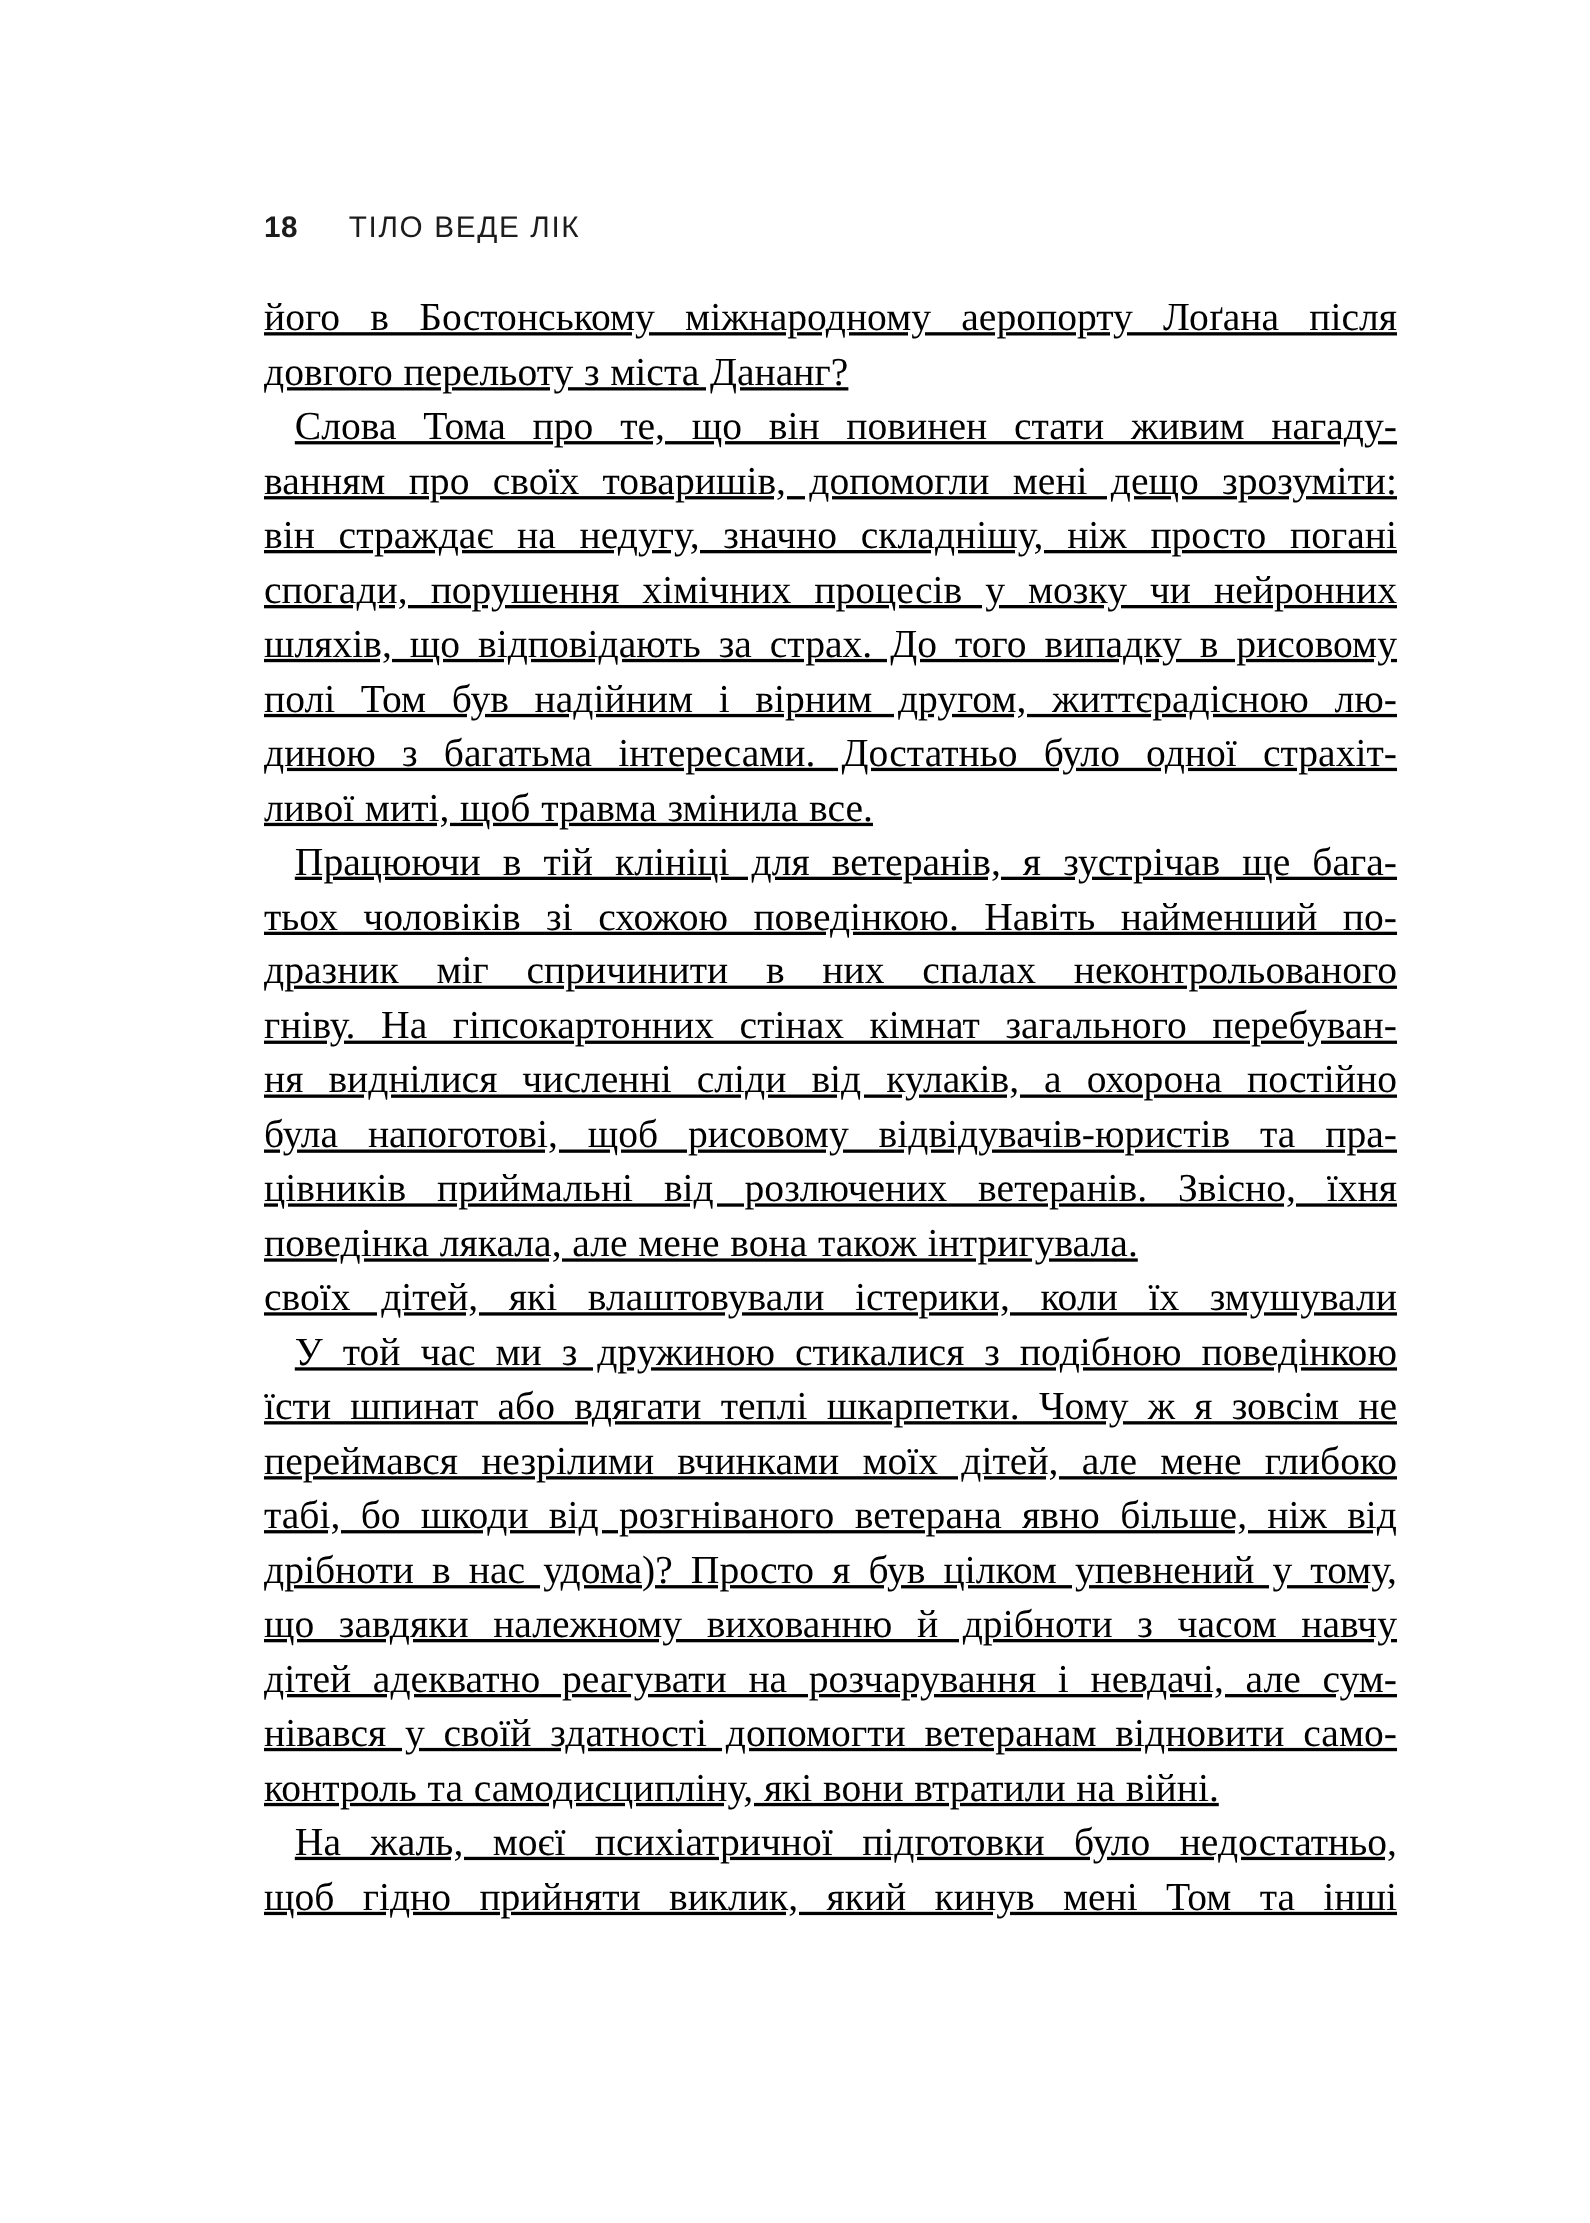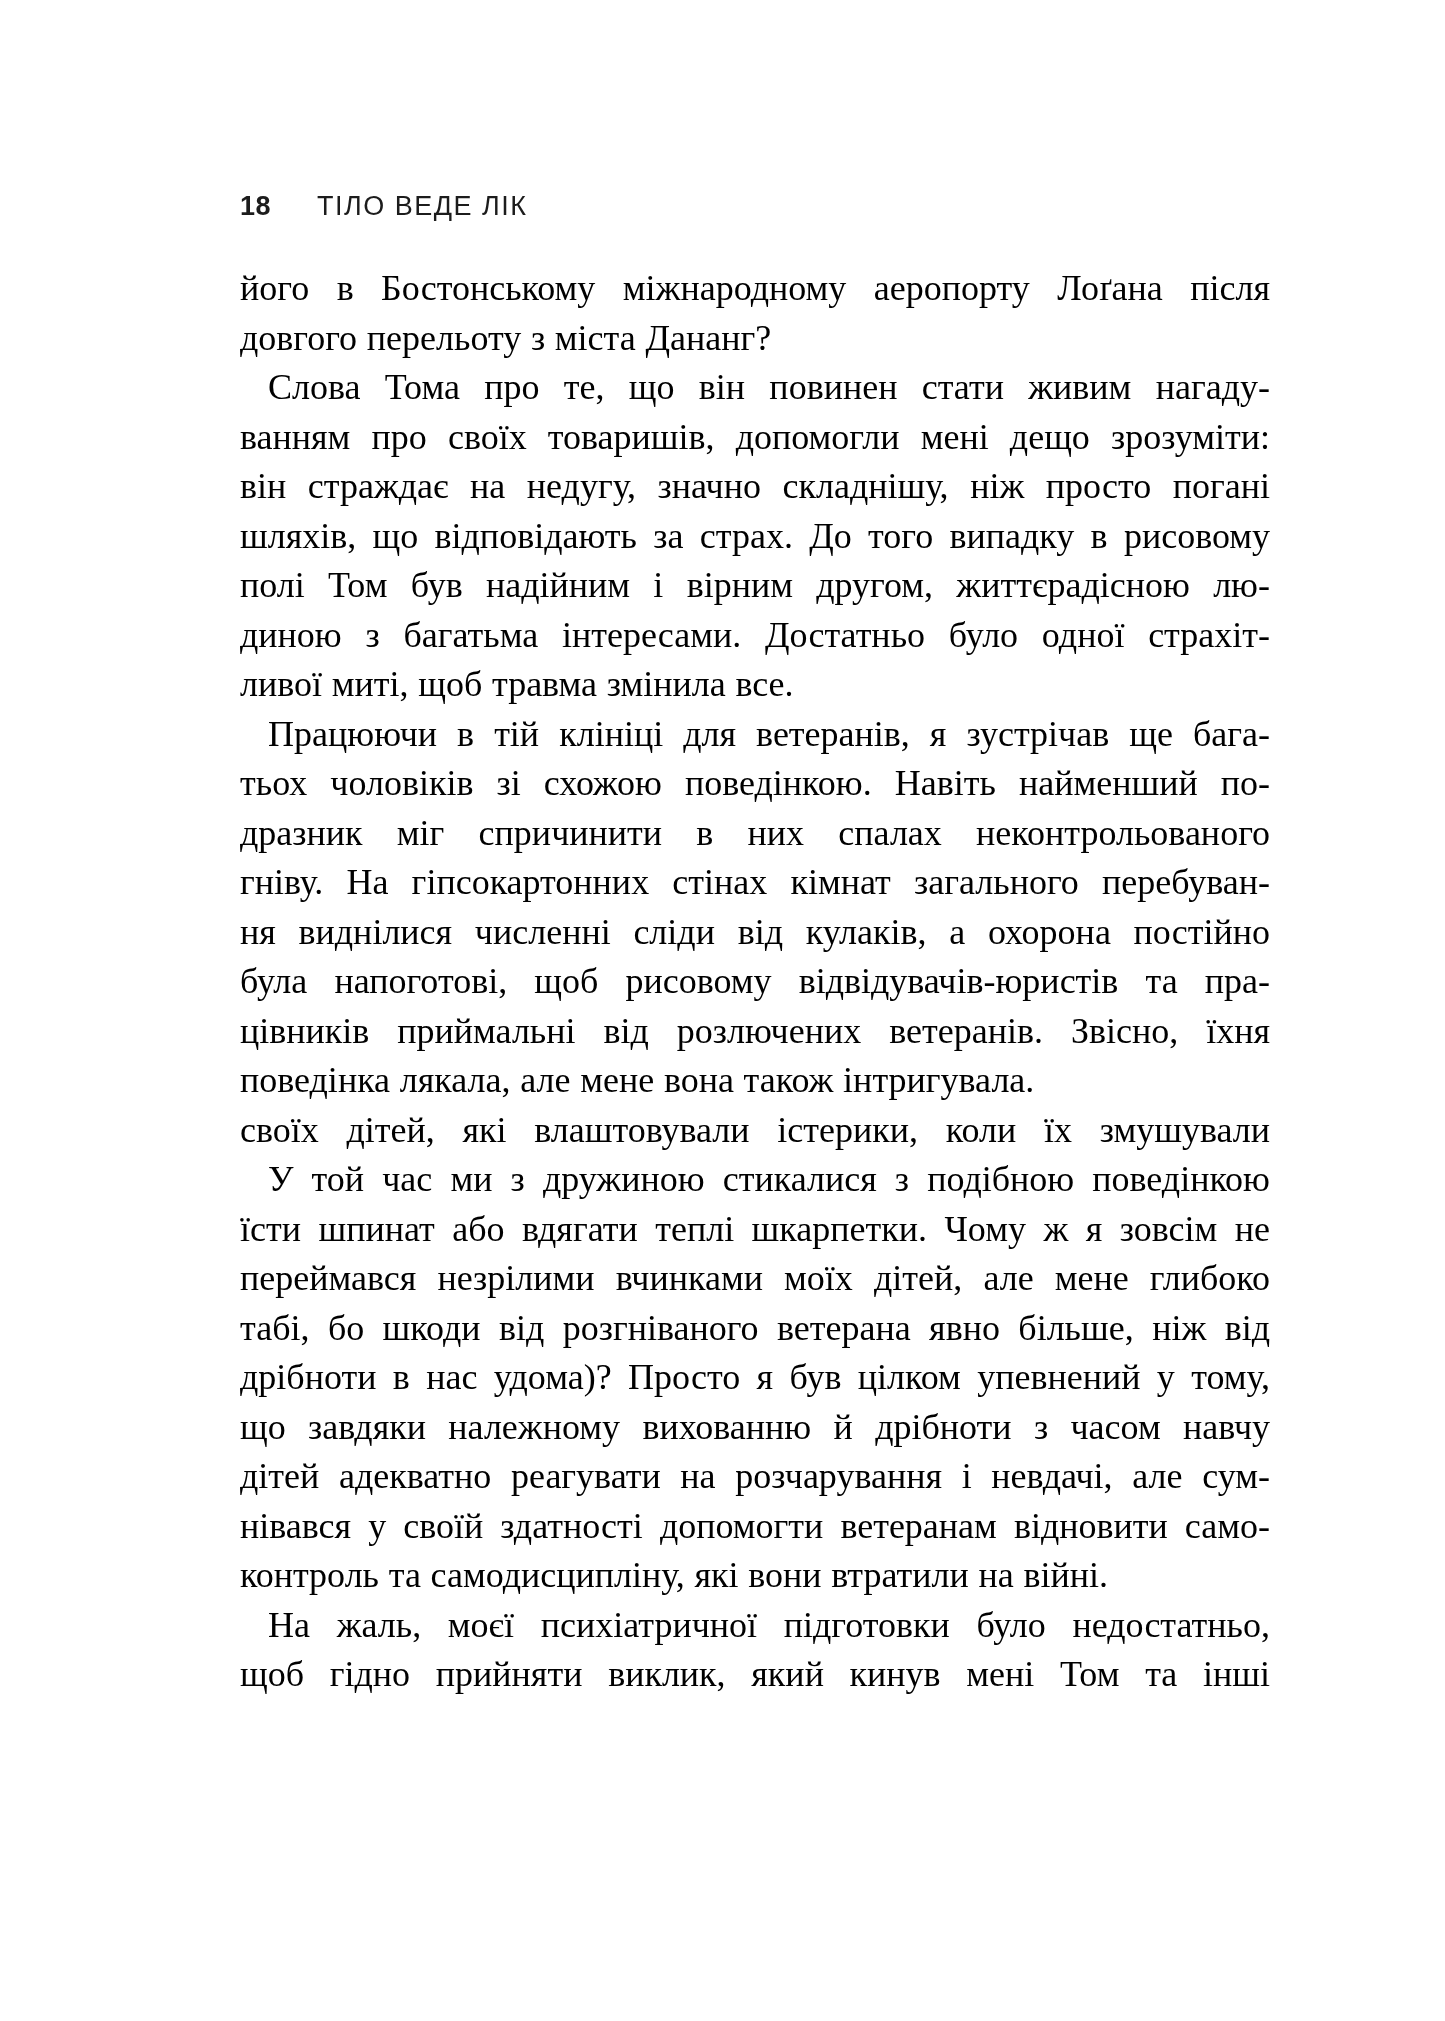--- a/index.html
+++ b/index.html
@@ -42,20 +42,21 @@
     left: 240px;
     top: 264px;
     width: 1030px;
     font-size: 36px;
     line-height: 49.5px;
   }
   .line {
     text-align: justify;
     text-align-last: justify;
     word-spacing: 0.02em;
+    text-decoration: underline;
   }
   .line.short {
     text-align-last: left;
   }
   .line.indent {
     text-indent: 28px;
   }
 </style>
 </head>
 <body>
@@ -63,20 +64,21 @@
 <div class="book-page">
   <header class="running-head">
     <span class="page-number">18</span><span class="running-title">ТІЛО ВЕДЕ ЛІК</span>
   </header>
   <main class="body-text">
       <div class="line">його в Бостонському міжнародному аеропорту Лоґана після</div>
       <div class="line short">довгого перельоту з міста Дананг?</div>
       <div class="line indent">Слова Тома про те, що він повинен стати живим нагаду-</div>
       <div class="line">ванням про своїх товаришів, допомогли мені дещо зрозуміти:</div>
       <div class="line">він страждає на недугу, значно складнішу, ніж просто погані</div>
+      <div class="line">спогади, порушення хімічних процесів у мозку чи нейронних</div>
       <div class="line">шляхів, що відповідають за страх. До того випадку в рисовому</div>
       <div class="line">полі Том був надійним і вірним другом, життєрадісною лю-</div>
       <div class="line">диною з багатьма інтересами. Достатньо було одної страхіт-</div>
       <div class="line short">ливої миті, щоб травма змінила все.</div>
       <div class="line indent">Працюючи в тій клініці для ветеранів, я зустрічав ще бага-</div>
       <div class="line">тьох чоловіків зі схожою поведінкою. Навіть найменший по-</div>
       <div class="line">дразник міг спричинити в них спалах неконтрольованого</div>
       <div class="line">гніву. На гіпсокартонних стінах кімнат загального перебуван-</div>
       <div class="line">ня виднілися численні сліди від кулаків, а охорона постійно</div>
       <div class="line">була напоготові, щоб рисовому відвідувачів-юристів та пра-</div>

